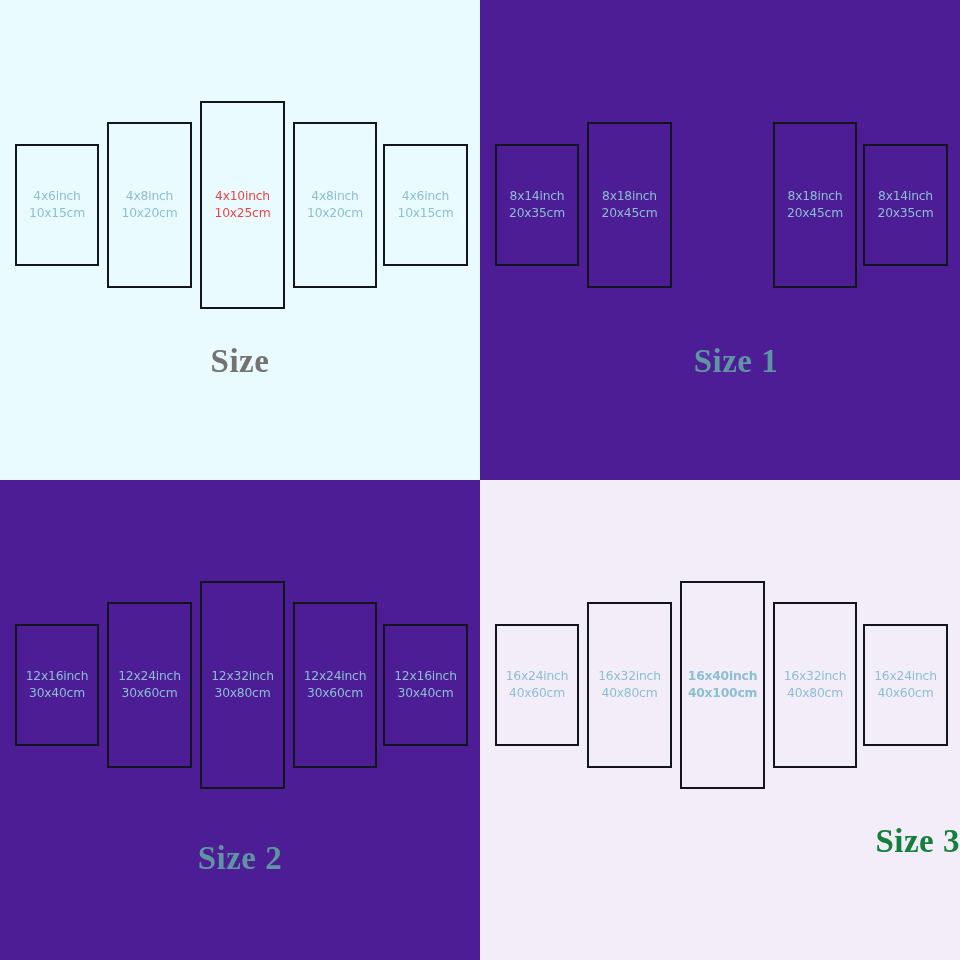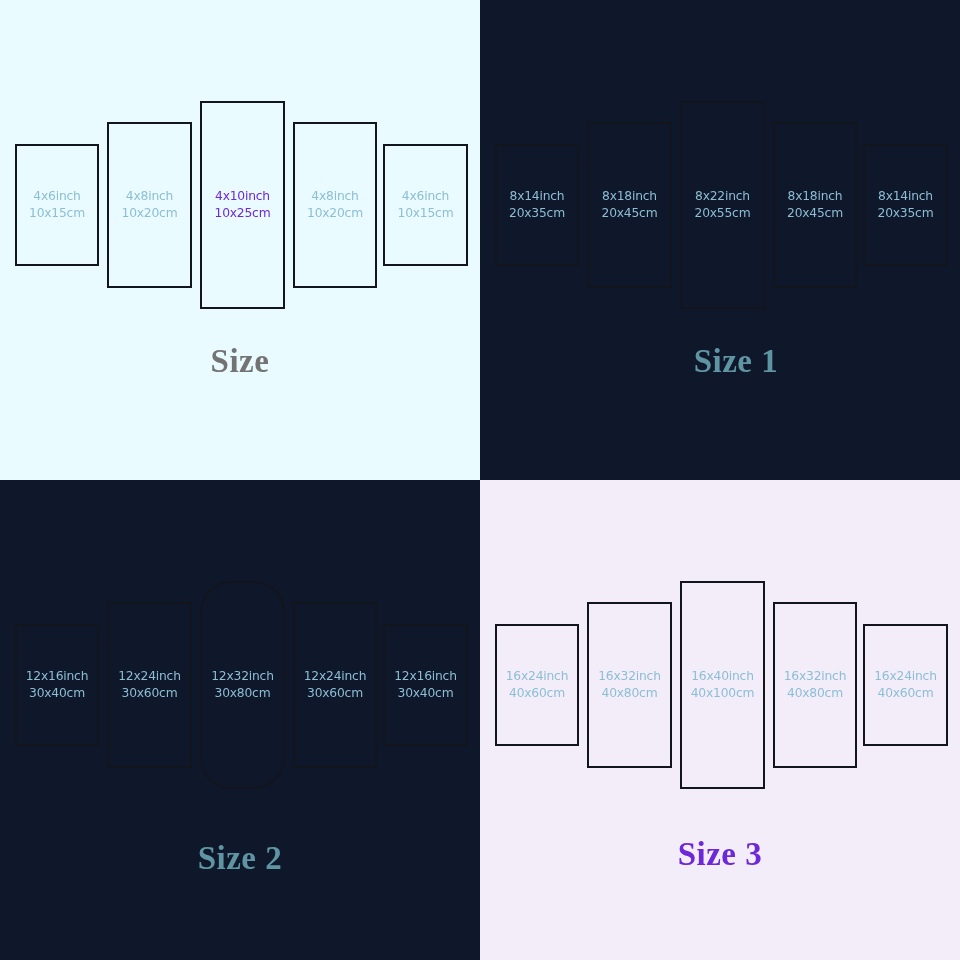--- a/index.html
+++ b/index.html
@@ -79,90 +79,84 @@
             <span class="ln">10x15cm</span>
           </div>
         </div>
         <div class="panel" style="left: 107px; top: 122px; width: 85px; height: 166px; border-color: rgb(18, 22, 28);">
           <div class="panel-label" style="color: rgb(140, 190, 212);">
             <span class="ln">4x8inch</span>
             <span class="ln">10x20cm</span>
           </div>
         </div>
         <div class="panel" style="left: 200px; top: 101px; width: 85px; height: 208px; border-color: rgb(18, 22, 28);">
-          <div class="panel-label" style="color: #6d28d9;">
+          <div class="panel-label" style="color: #ef4444;">
             <span class="ln">4x10inch</span>
             <span class="ln">10x25cm</span>
           </div>
         </div>
         <div class="panel" style="left: 293px; top: 122px; width: 84px; height: 166px; border-color: rgb(18, 22, 28);">
           <div class="panel-label" style="color: rgb(140, 190, 212);">
             <span class="ln">4x8inch</span>
             <span class="ln">10x20cm</span>
           </div>
         </div>
         <div class="panel" style="left: 383px; top: 144px; width: 85px; height: 122px; border-color: rgb(18, 22, 28);">
           <div class="panel-label" style="color: rgb(140, 190, 212);">
             <span class="ln">4x6inch</span>
             <span class="ln">10x15cm</span>
           </div>
         </div>
       </div>
       <div class="size-title" style="top: 343px; color: #737373;">Size</div>
     </div>
-    <div class="quadrant q-tr" style="background: #0f172a;">
+    <div class="quadrant q-tr" style="background: #4c1d95;">
       <div class="panel-stage">
         <div class="panel" style="left: 15px; top: 144px; width: 84px; height: 122px; border-color: rgb(18, 22, 28);">
           <div class="panel-label" style="color: rgb(140, 190, 212);">
             <span class="ln">8x14inch</span>
             <span class="ln">20x35cm</span>
           </div>
         </div>
         <div class="panel" style="left: 107px; top: 122px; width: 85px; height: 166px; border-color: rgb(18, 22, 28);">
           <div class="panel-label" style="color: rgb(140, 190, 212);">
             <span class="ln">8x18inch</span>
             <span class="ln">20x45cm</span>
           </div>
         </div>
-        <div class="panel" style="left: 200px; top: 101px; width: 85px; height: 208px; border-color: rgb(18, 22, 28);">
-          <div class="panel-label" style="color: rgb(140, 190, 212);">
-            <span class="ln">8x22inch</span>
-            <span class="ln">20x55cm</span>
-          </div>
-        </div>
         <div class="panel" style="left: 293px; top: 122px; width: 84px; height: 166px; border-color: rgb(18, 22, 28);">
           <div class="panel-label" style="color: rgb(140, 190, 212);">
             <span class="ln">8x18inch</span>
             <span class="ln">20x45cm</span>
           </div>
         </div>
         <div class="panel" style="left: 383px; top: 144px; width: 85px; height: 122px; border-color: rgb(18, 22, 28);">
           <div class="panel-label" style="color: rgb(140, 190, 212);">
             <span class="ln">8x14inch</span>
             <span class="ln">20x35cm</span>
           </div>
         </div>
       </div>
       <div class="size-title" style="top: 343px; color: rgb(95, 149, 163); margin-left: 16px;">Size 1</div>
     </div>
-    <div class="quadrant q-bl" style="background: #0f172a;">
+    <div class="quadrant q-bl" style="background: #4c1d95;">
       <div class="panel-stage">
         <div class="panel" style="left: 15px; top: 144px; width: 84px; height: 122px; border-color: rgb(18, 22, 28);">
           <div class="panel-label" style="color: rgb(140, 190, 212);">
             <span class="ln">12x16inch</span>
             <span class="ln">30x40cm</span>
           </div>
         </div>
         <div class="panel" style="left: 107px; top: 122px; width: 85px; height: 166px; border-color: rgb(18, 22, 28);">
           <div class="panel-label" style="color: rgb(140, 190, 212);">
             <span class="ln">12x24inch</span>
             <span class="ln">30x60cm</span>
           </div>
         </div>
-        <div class="panel" style="left: 200px; top: 101px; width: 85px; height: 208px; border-color: rgb(18, 22, 28); border-radius: 31px;">
+        <div class="panel" style="left: 200px; top: 101px; width: 85px; height: 208px; border-color: rgb(18, 22, 28);">
           <div class="panel-label" style="color: rgb(140, 190, 212);">
             <span class="ln">12x32inch</span>
             <span class="ln">30x80cm</span>
           </div>
         </div>
         <div class="panel" style="left: 293px; top: 122px; width: 84px; height: 166px; border-color: rgb(18, 22, 28);">
           <div class="panel-label" style="color: rgb(140, 190, 212);">
             <span class="ln">12x24inch</span>
             <span class="ln">30x60cm</span>
           </div>
@@ -183,34 +177,34 @@
             <span class="ln">16x24inch</span>
             <span class="ln">40x60cm</span>
           </div>
         </div>
         <div class="panel" style="left: 107px; top: 122px; width: 85px; height: 166px; border-color: rgb(18, 22, 28);">
           <div class="panel-label" style="color: rgb(140, 190, 212);">
             <span class="ln">16x32inch</span>
             <span class="ln">40x80cm</span>
           </div>
         </div>
-        <div class="panel" style="left: 200px; top: 101px; width: 85px; height: 208px; border-color: rgb(18, 22, 28);">
+        <div class="panel" style="left: 200px; top: 101px; width: 85px; height: 208px; border-color: rgb(18, 22, 28); font-weight: bold;">
           <div class="panel-label" style="color: rgb(140, 190, 212);">
             <span class="ln">16x40inch</span>
             <span class="ln">40x100cm</span>
           </div>
         </div>
         <div class="panel" style="left: 293px; top: 122px; width: 84px; height: 166px; border-color: rgb(18, 22, 28);">
           <div class="panel-label" style="color: rgb(140, 190, 212);">
             <span class="ln">16x32inch</span>
             <span class="ln">40x80cm</span>
           </div>
         </div>
         <div class="panel" style="left: 383px; top: 144px; width: 85px; height: 122px; border-color: rgb(18, 22, 28);">
           <div class="panel-label" style="color: rgb(140, 190, 212);">
             <span class="ln">16x24inch</span>
             <span class="ln">40x60cm</span>
           </div>
         </div>
       </div>
-      <div class="size-title" style="top: 356px; color: #6d28d9;">Size 3</div>
+      <div class="size-title" style="top: 343px; color: #15803d; text-align: right;">Size 3</div>
     </div>
   </div>
 
 </body></html>

